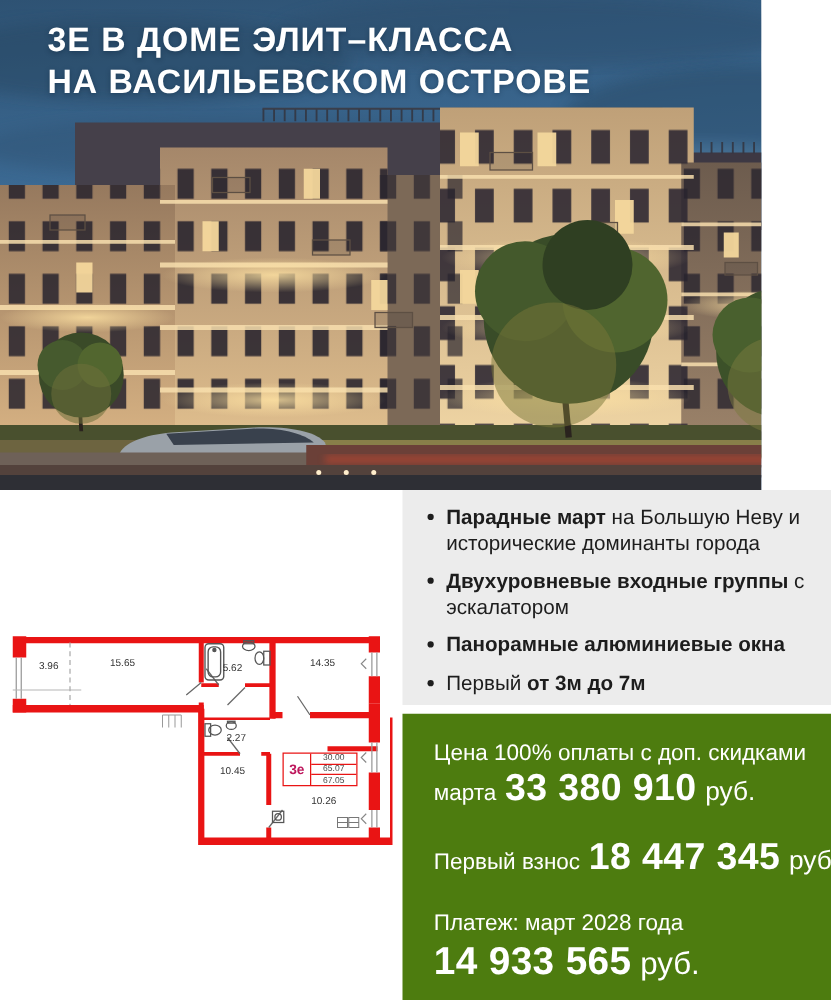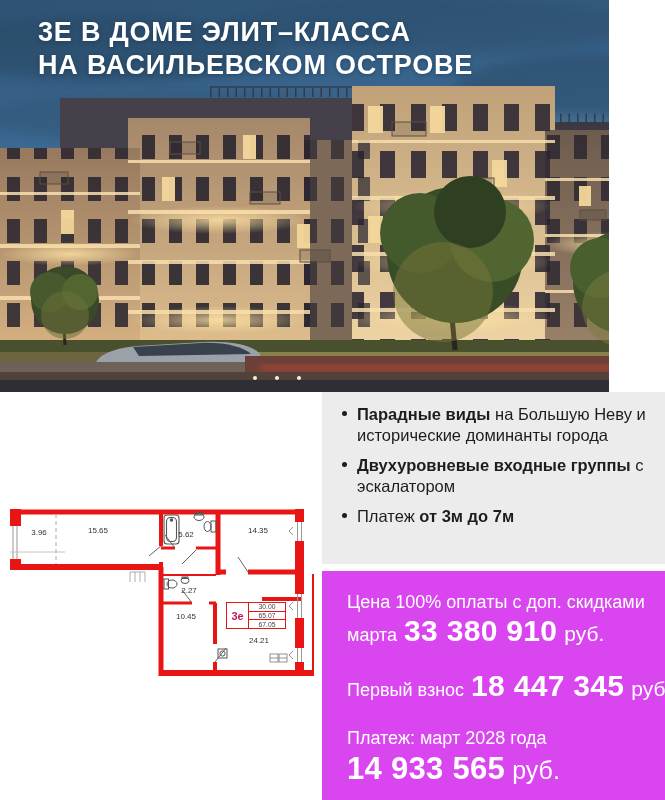--- a/index.html
+++ b/index.html
@@ -14,21 +14,21 @@
 
   
   .features{position:absolute;left:322px;top:392px;width:343px;height:172px;background:#ececec;
     box-sizing:border-box;padding:12px 12px 0 16px}
   ul.feat{list-style:none;margin:0;padding:0}
   ul.feat li{position:relative;padding-left:19px;margin-bottom:9px;font-size:16.5px;line-height:1.28;color:#1d1d1d}
   ul.feat li .dot{position:absolute;left:4px;top:7px;width:5px;height:5px;border-radius:50%;background:#1d1d1d}
   .b{font-weight:700}
 
   
-  .pricebox{position:absolute;left:322px;top:571px;width:343px;height:229px;background:#d946ef;
+  .pricebox{position:absolute;left:322px;top:571px;width:343px;height:229px;background:#4d7c0f;
     box-sizing:border-box;padding:20px 6px 0 25px;color:#fff}
   .pb-block{margin-bottom:21px}
   .pb-label{font-size:18px;line-height:1.3;font-weight:400}
   .pb-line{display:flex;align-items:baseline;gap:7px;white-space:nowrap}
   .pb-amount{font-size:30px;font-weight:700;letter-spacing:.3px}
   .pb-cur{font-size:21px;font-weight:400}
   .pb-amount.xl{font-size:31px}
 
   
   .floorplan{position:absolute;left:10px;top:504px;width:305px;height:195px}
@@ -309,42 +309,45 @@
         <path d="M260,154 H268 M269,154 H277"></path>
       </g>
     </svg>
 
     <span class="room-label" style="left:29px;top:24px">3.96</span>
     <span class="room-label" style="left:88px;top:22px">15.65</span>
     <span class="room-label" style="left:176px;top:26px">5.62</span>
     <span class="room-label" style="left:248px;top:22px">14.35</span>
     <span class="room-label" style="left:179px;top:82px">2.27</span>
     <span class="room-label" style="left:176px;top:108px">10.45</span>
-    <span class="room-label" style="left:249px;top:132px">24.21</span>
+    <span class="room-label" style="left:249px;top:132px">10.26</span>
 
     <div class="plan-table">
       <div class="pt-type">3е</div>
       <div class="pt-vals">
         <div>30.00</div>
         <div>65.07</div>
         <div>67.05</div>
       </div>
     </div>
   </div>
 
   <div class="features">
     <ul class="feat">
       <li>
-        <span class="dot"></span><span></span><span class="b">Парадные виды</span><span> на Большую Неву и исторические доминанты города</span>
+        <span class="dot"></span><span></span><span class="b">Парадные март</span><span> на Большую Неву и исторические доминанты города</span>
       </li>
       <li>
         <span class="dot"></span><span></span><span class="b">Двухуровневые входные группы</span><span> с эскалатором</span>
       </li>
       <li>
-        <span class="dot"></span><span>Платеж </span><span class="b">от 3м до 7м</span><span></span>
+        <span class="dot"></span><span></span><span class="b">Панорамные алюминиевые окна</span><span></span>
+      </li>
+      <li>
+        <span class="dot"></span><span>Первый </span><span class="b">от 3м до 7м</span><span></span>
       </li>
     </ul>
   </div>
 
   <div class="pricebox">
     <div class="pb-block">
       <div class="pb-label">Цена 100% оплаты с доп. скидками</div>
       <div class="pb-line">
         <span class="pb-label">марта</span>
         <span class="pb-amount">33 380 910</span>

